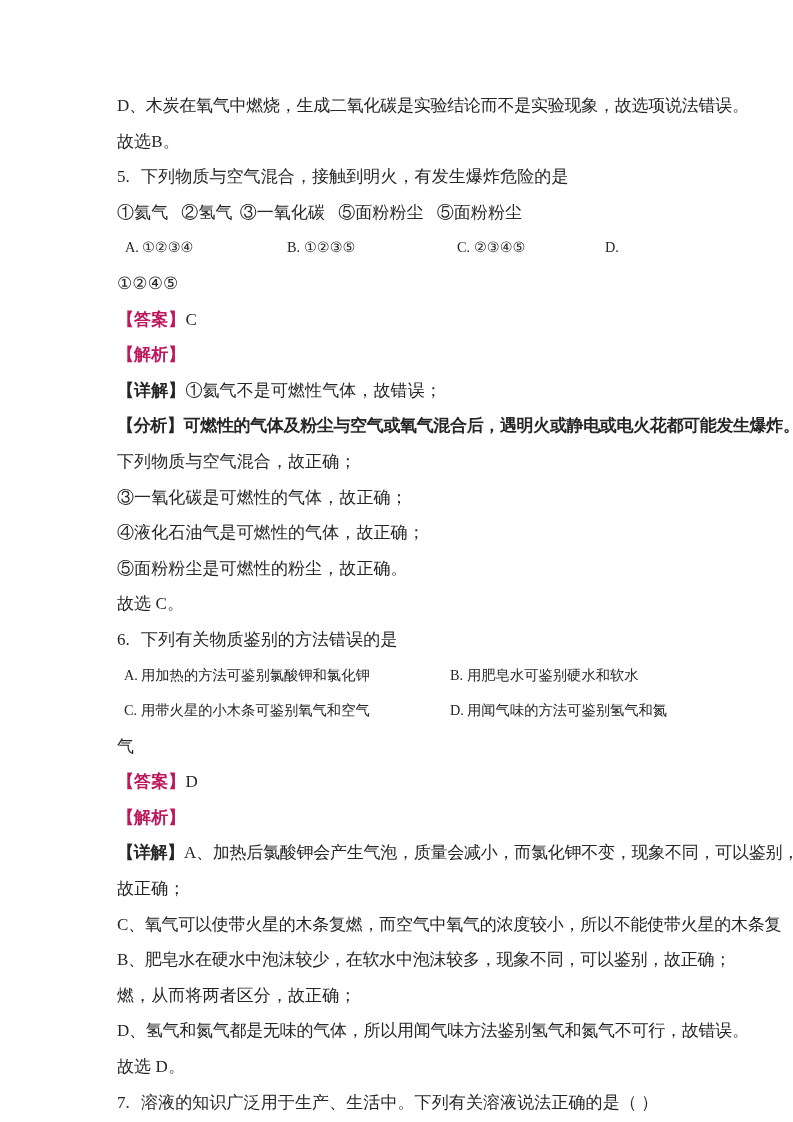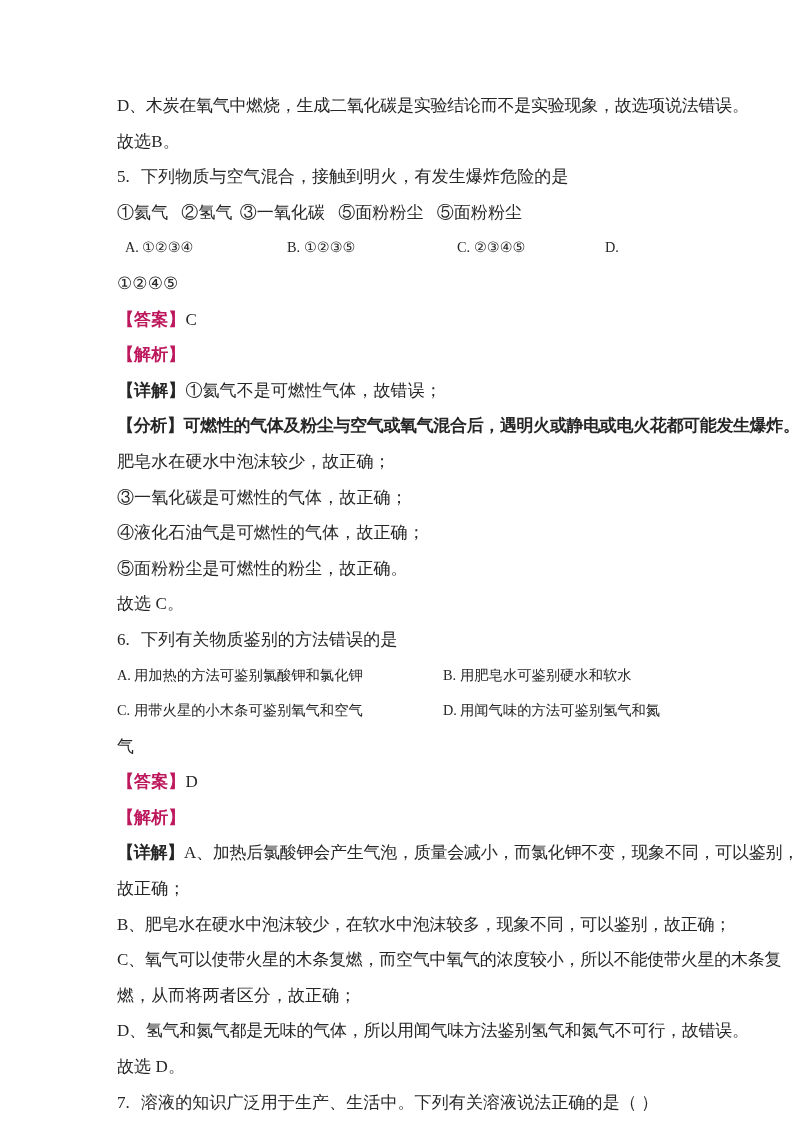--- a/index.html
+++ b/index.html
@@ -52,21 +52,21 @@
     font-size: 14.3px;
     line-height: 35.6px;
     color: #262626;
     height: 35.6px;
     white-space: nowrap;
   }
   .opt-a { position: absolute; left: 8px; top: 0; }
   .opt-b { position: absolute; left: 170px; top: 0; }
   .opt-c { position: absolute; left: 340px; top: 0; }
   .opt-d { position: absolute; left: 488px; top: 0; }
-  .q6-row { position: relative; height: 35.6px; font-size: 14.3px; line-height: 35.6px; color: #262626; white-space: nowrap; }
+  .q6-row { position: relative; height: 35.6px; font-size: 14.3px; line-height: 35.6px; color: #262626; white-space: nowrap; margin-left: 7px; }
   .q6-left { position: absolute; left: 0; top: 0; }
   .q6-right { position: absolute; left: 326px; top: 0; }
   .gap-sm { display: inline-block; width: 7px; }
   .gap-md { display: inline-block; width: 13px; }
   .lbl { display: inline-block; min-width: 17px; }
 </style>
 </head>
 <body>
 
 <div class="page">
@@ -99,21 +99,21 @@
       <span class="blue bold-label">【解析】</span>
     </div>
 
     <div class="line">
       <span class="bold-label">【详解】</span><span>①氦气不是可燃性气体，故错误；</span>
     </div>
 
     <div class="line analysis">
       <span>【分析】</span><span>可燃性的气体及粉尘与空气或氧气混合后，遇明火或静电或电火花都可能发生爆炸。</span>
     </div>
-    <div class="line">肥皂水在硬水中泡沫较少，故正确；</div>
+    <div class="line">下列物质与空气混合，故正确；</div>
     <div class="line">③一氧化碳是可燃性的气体，故正确；</div>
     <div class="line">④液化石油气是可燃性的气体，故正确；</div>
     <div class="line">⑤面粉粉尘是可燃性的粉尘，故正确。</div>
     <div class="line">故选 C。</div>
 
     <div class="line">
       <span class="lbl">6.</span><span class="gap-sm"></span><span>下列有关物质鉴别的方法错误的是</span>
     </div>
 
     <div class="q6-row">
@@ -132,22 +132,22 @@
     </div>
 
     <div class="line">
       <span class="blue bold-label">【解析】</span>
     </div>
 
     <div class="line tight">
       <span class="bold-label">【详解】</span><span>A、加热后氯酸钾会产生气泡，质量会减小，而氯化钾不变，现象不同，可以鉴别，</span>
     </div>
     <div class="line">故正确；</div>
+    <div class="line tight">C、氧气可以使带火星的木条复燃，而空气中氧气的浓度较小，所以不能使带火星的木条复</div>
     <div class="line tight">B、肥皂水在硬水中泡沫较少，在软水中泡沫较多，现象不同，可以鉴别，故正确；</div>
-    <div class="line tight">C、氧气可以使带火星的木条复燃，而空气中氧气的浓度较小，所以不能使带火星的木条复</div>
     <div class="line">燃，从而将两者区分，故正确；</div>
     <div class="line tight">D、氢气和氮气都是无味的气体，所以用闻气味方法鉴别氢气和氮气不可行，故错误。</div>
     <div class="line">故选 D。</div>
 
     <div class="line">
       <span class="lbl">7.</span><span class="gap-sm"></span><span>溶液的知识广泛用于生产、生活中。下列有关溶液说法正确的是（      ）</span>
     </div>
     <div class="line">
       <span class="lbl">A.</span>
     </div>

